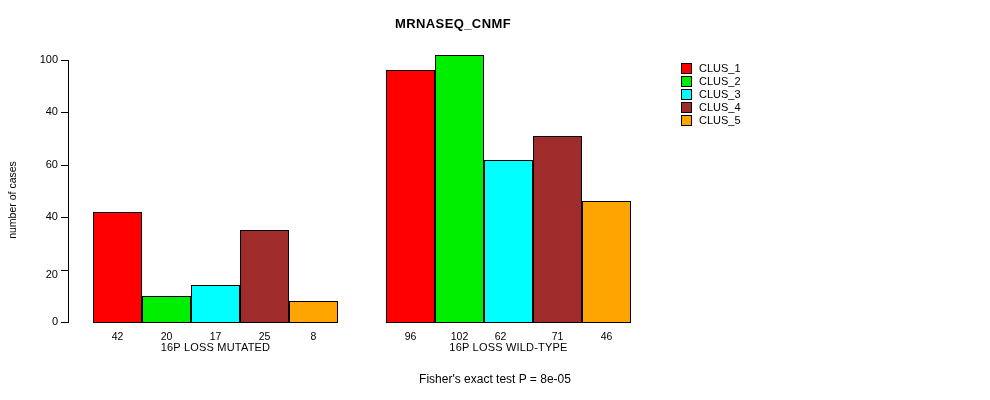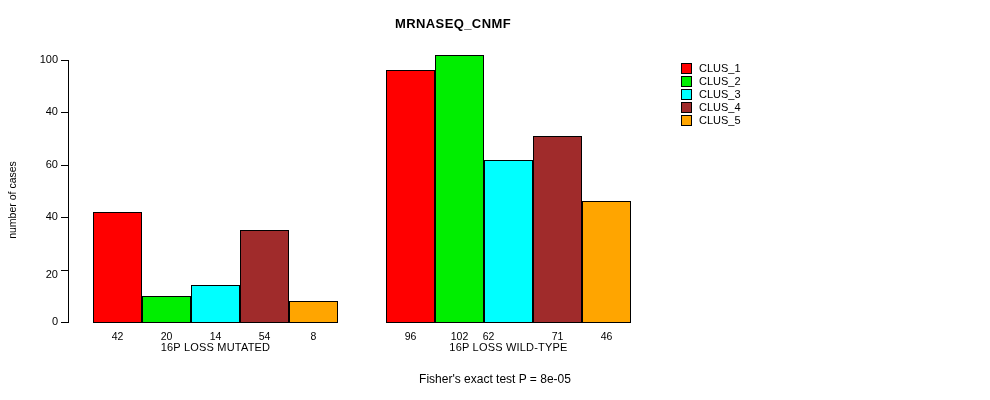--- a/index.html
+++ b/index.html
@@ -162,26 +162,26 @@
       <div class="bar" style="left: 289px; width: 49px; top: 301.04px; height: 21.96px; background: rgb(255, 165, 0);"></div>
       <div class="bar" style="left: 386px; width: 49px; top: 70.48px; height: 252.52px; background: rgb(255, 0, 0);"></div>
       <div class="bar" style="left: 435px; width: 49px; top: 54.76px; height: 268.24px; background: rgb(0, 238, 0);"></div>
       <div class="bar" style="left: 484px; width: 49px; top: 159.56px; height: 163.44px; background: rgb(0, 255, 255);"></div>
       <div class="bar" style="left: 533px; width: 49px; top: 135.98px; height: 187.02px; background: rgb(160, 43, 43);"></div>
       <div class="bar" style="left: 582px; width: 49px; top: 201.48px; height: 121.52px; background: rgb(255, 165, 0);"></div>
     </div>
   <div id="bar-labels-layer">
       <div class="bar-value" style="left: 93px; width: 49px;">42</div>
       <div class="bar-value" style="left: 142px; width: 49px;">20</div>
-      <div class="bar-value" style="left: 191px; width: 49px;">14</div>
-      <div class="bar-value" style="left: 240px; width: 49px;">54</div>
+      <div class="bar-value" style="left: 191px; width: 49px;">17</div>
+      <div class="bar-value" style="left: 240px; width: 49px;">25</div>
       <div class="bar-value" style="left: 289px; width: 49px;">8</div>
       <div class="bar-value" style="left: 386px; width: 49px;">96</div>
       <div class="bar-value" style="left: 435px; width: 49px;">102</div>
-      <div class="bar-value" style="left: 464px; width: 49px;">62</div>
+      <div class="bar-value" style="left: 476px; width: 49px;">62</div>
       <div class="bar-value" style="left: 533px; width: 49px;">71</div>
       <div class="bar-value" style="left: 582px; width: 49px;">46</div>
     </div>
   <div id="group-titles-layer">
       <div class="group-title" style="left: 93px; width: 245px;">16P LOSS MUTATED</div>
       <div class="group-title" style="left: 386px; width: 245px;">16P LOSS WILD-TYPE</div>
     </div>
 
   <div class="footnote">Fisher's exact test P = 8e-05</div>
 

